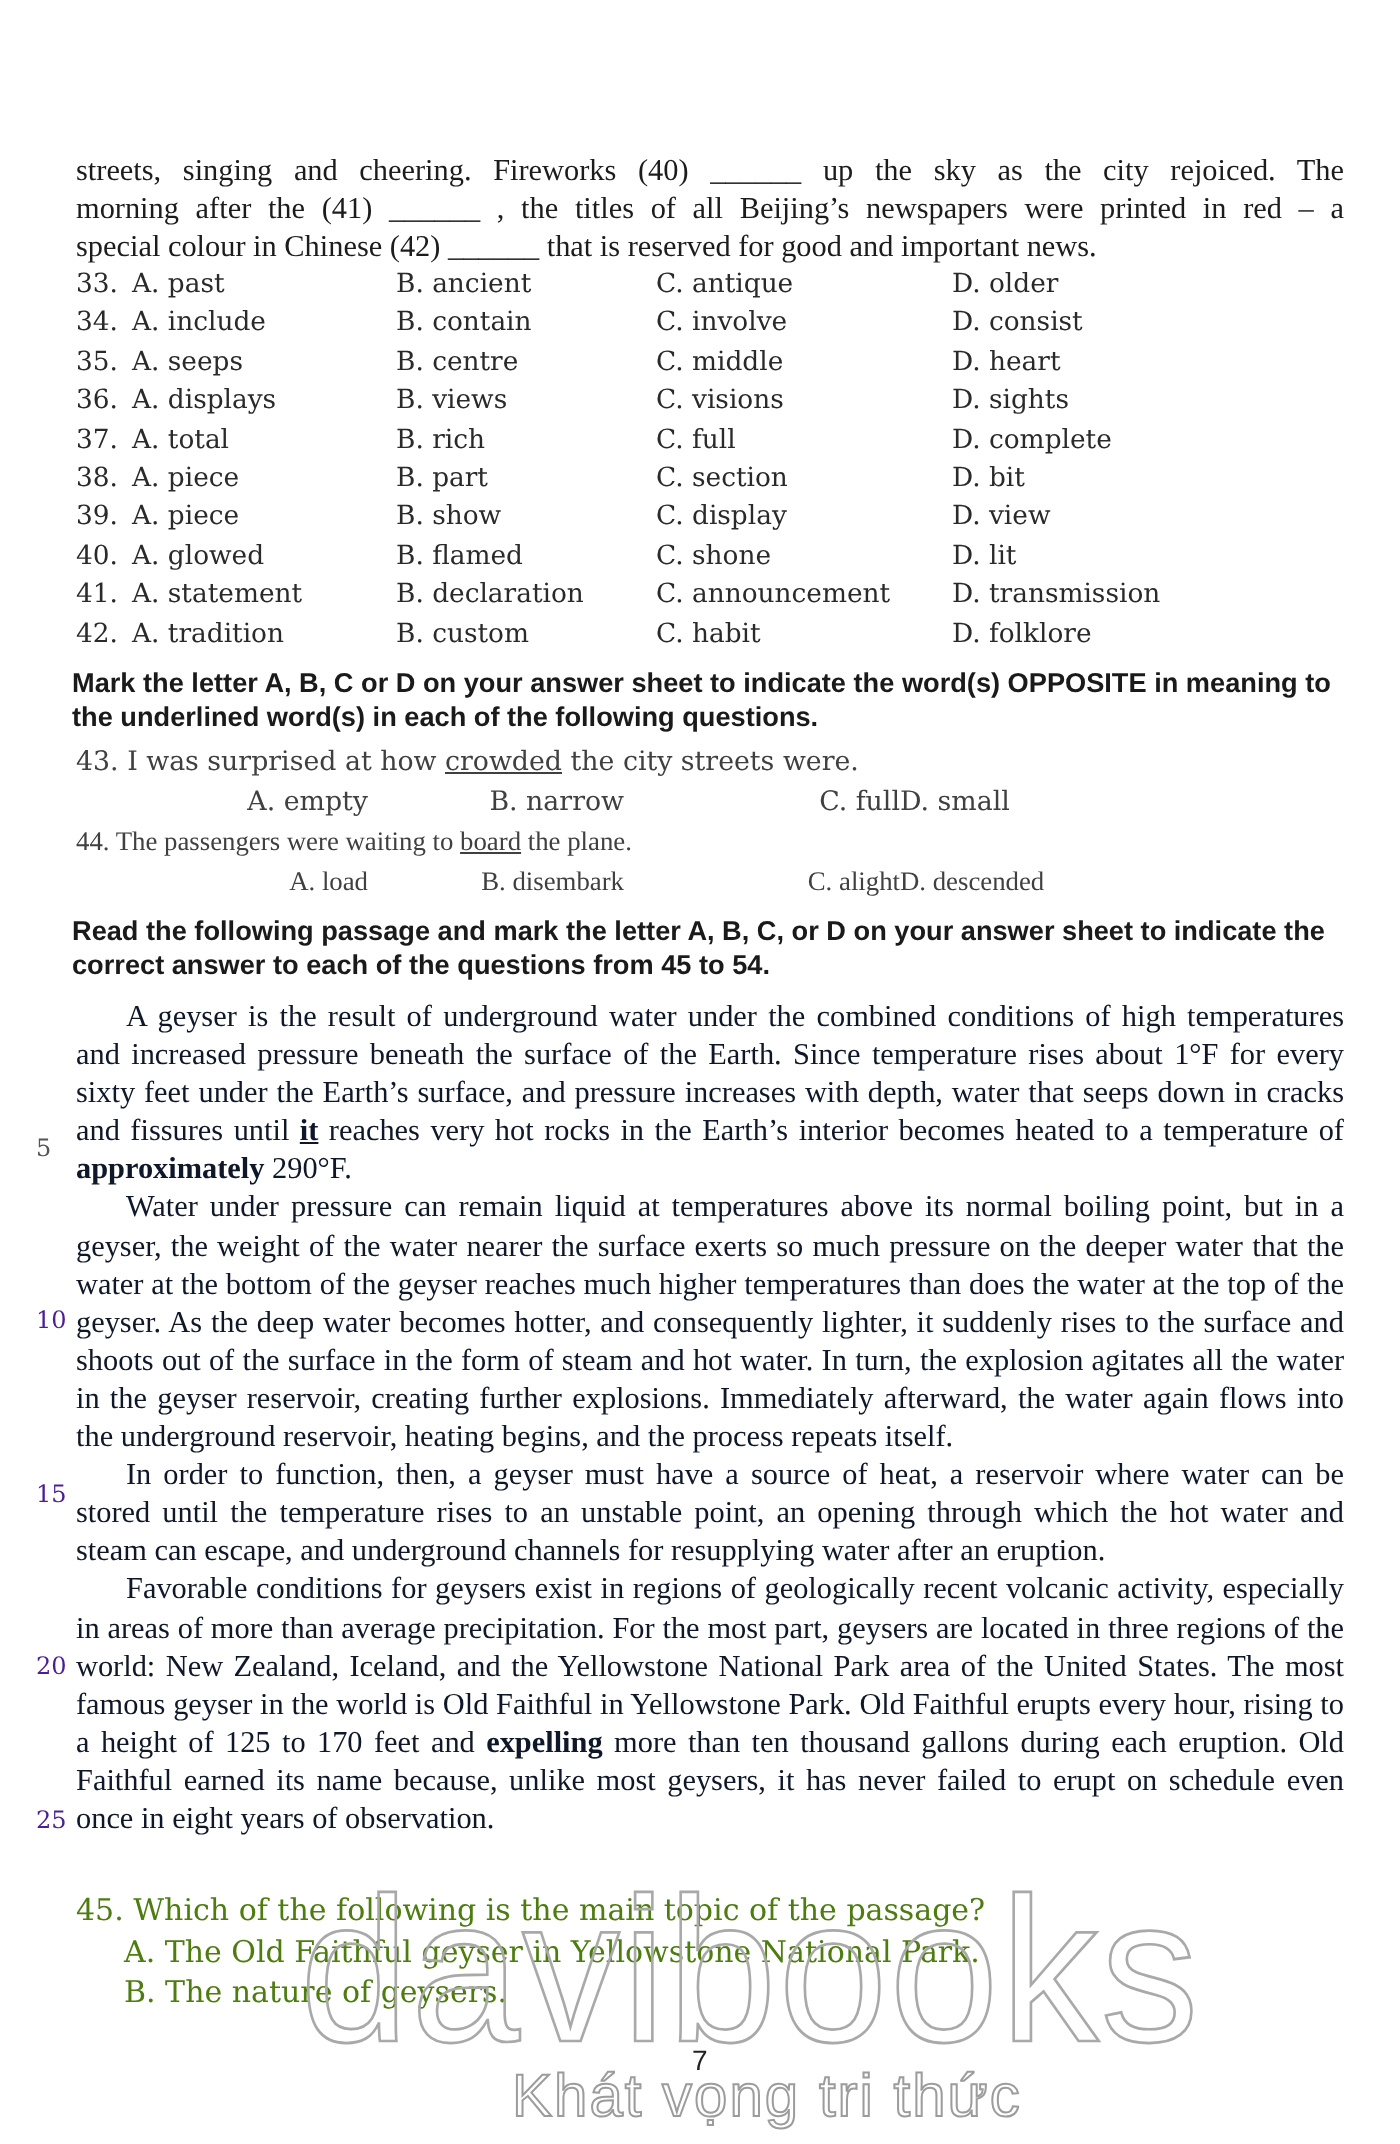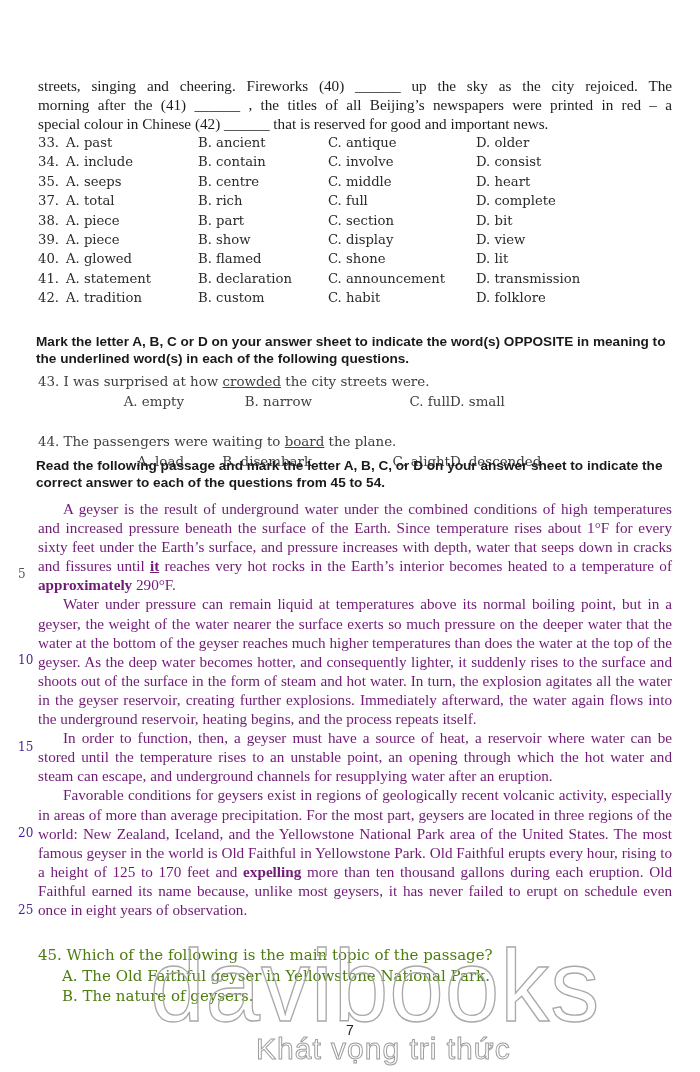--- a/index.html
+++ b/index.html
@@ -36,21 +36,21 @@
     color: #404040;
   }
   .q-opts { display: flex; padding-left: 24px; text-align: right; }
   .q-opts span:nth-child(1) { width: 122px; }
   .q-opts span:nth-child(2) { width: 128px; }
   .q-opts span:nth-child(3) { width: 138px; }
   .u { text-decoration: underline; }
   .passage {
     position: absolute; left: 38px; width: 634px;
     font-family: "Liberation Serif", serif; font-size: 15.2px; line-height: 19.1px;
-    text-align: justify; color: #701a75;
+    text-align: justify; color: #0f172a;
   }
   .passage p { margin: 0; text-indent: 25px; text-align: justify; }
   .passage b { font-weight: bold; }
   .lineno {
     position: absolute; left: 18px; font-family: "DejaVu Serif", serif;
     font-size: 12px; color: #555;
   }
   .lineno.faint { color: #4c1d95; }
   .q45 {
     position: absolute; left: 38px; top: 945px; width: 640px;
@@ -99,20 +99,27 @@
         <span class="c-b">B. contain</span>
         <span class="c-c">C. involve</span>
         <span class="c-d">D. consist</span>
       </div>
     <div class="opt-row">
         <span class="opt-num">35.</span>
         <span class="c-a">A. seeps</span>
         <span class="c-b">B. centre</span>
         <span class="c-c">C. middle</span>
         <span class="c-d">D. heart</span>
+      </div>
+    <div class="opt-row">
+        <span class="opt-num">36.</span>
+        <span class="c-a">A. displays</span>
+        <span class="c-b">B. views</span>
+        <span class="c-c">C. visions</span>
+        <span class="c-d">D. sights</span>
       </div>
     <div class="opt-row">
         <span class="opt-num">37.</span>
         <span class="c-a">A. total</span>
         <span class="c-b">B. rich</span>
         <span class="c-c">C. full</span>
         <span class="c-d">D. complete</span>
       </div>
     <div class="opt-row">
         <span class="opt-num">38.</span>
@@ -156,21 +163,21 @@
   <div class="q" style="top:372px;">
     <div><span>43.</span> <span>I was surprised at how </span><span class="u">crowded</span><span> the city streets were.</span></div>
     <div class="q-opts">
       <span>A. empty</span>
       <span>B. narrow</span>
       <span>C. full</span>
       <span>D. small</span>
     </div>
   </div>
 
-  <div class="q" style="top:432px;">
+  <div class="q" style="top:411px;font-family:Liberation Serif, serif;">
     <div><span>44.</span> <span>The passengers were waiting to </span><span class="u">board</span><span> the plane.</span></div>
     <div class="q-opts">
       <span>A. load</span>
       <span>B. disembark</span>
       <span>C. alight</span>
       <span>D. descended</span>
     </div>
   </div>
 
   <div class="instr" style="top:457px;">Read the following passage and mark the letter A, B, C, or D on your answer sheet to indicate the correct answer to each of the questions from 45 to 54.</div>

